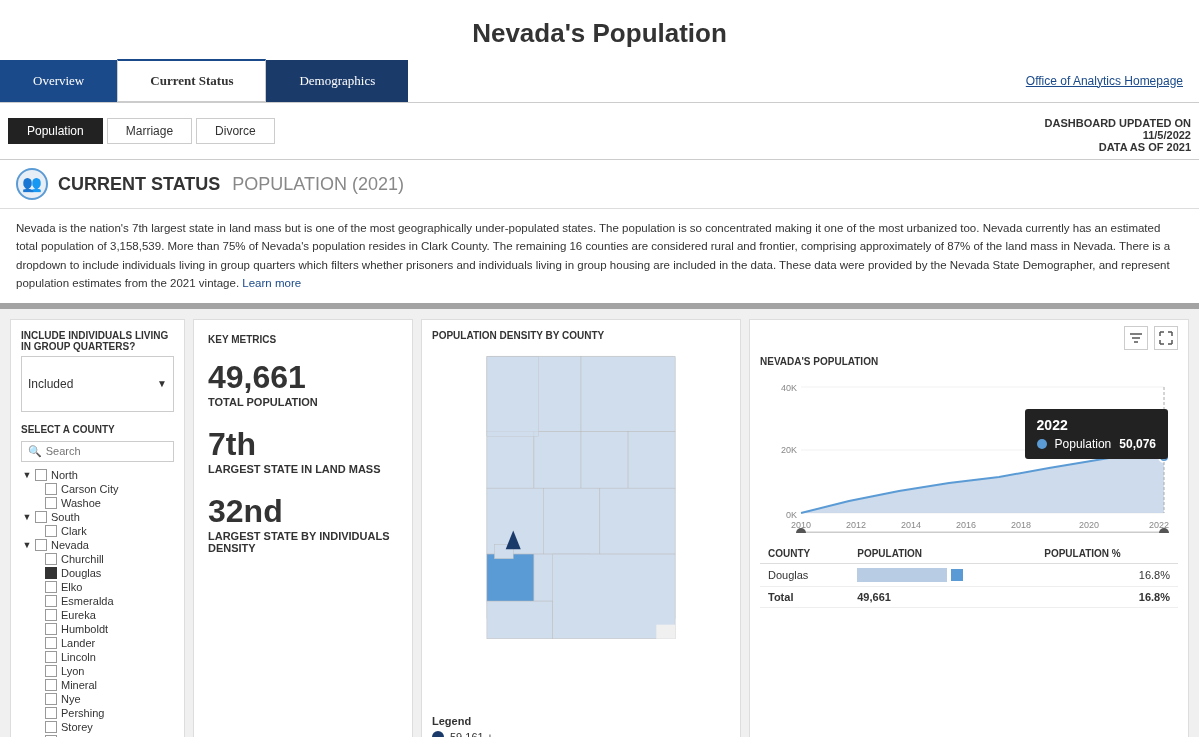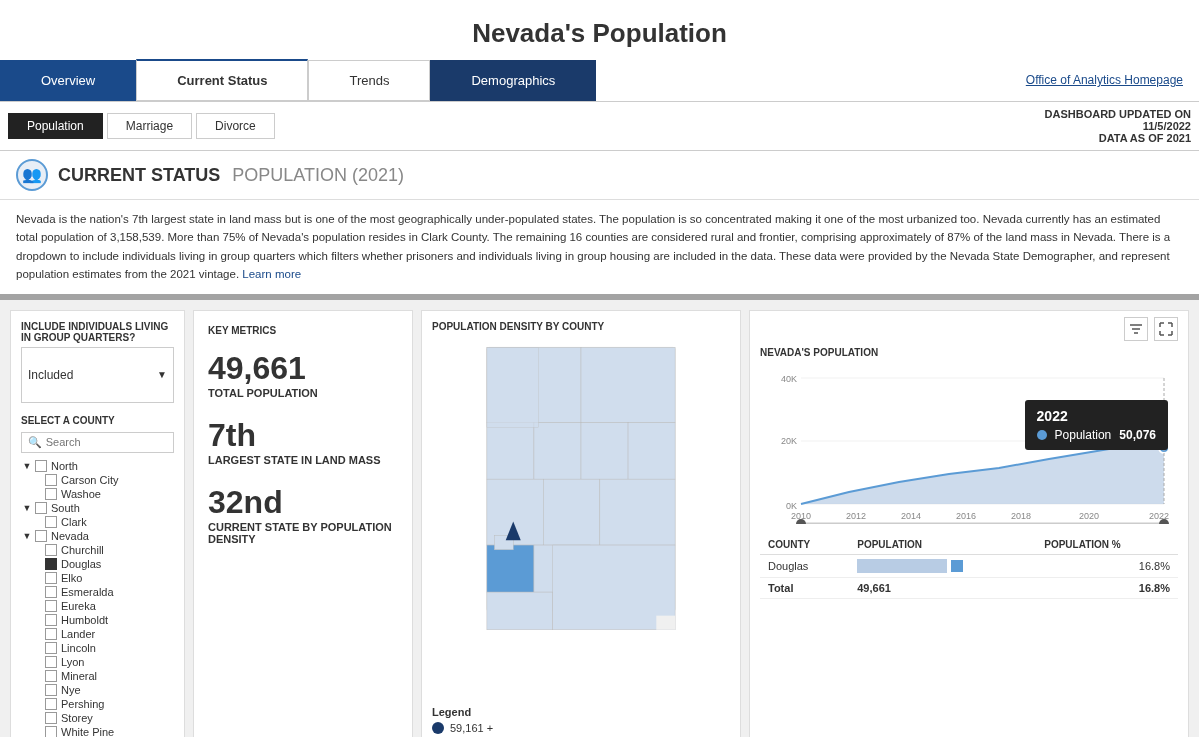--- a/index.html
+++ b/index.html
@@ -5,32 +5,32 @@
     * { box-sizing: border-box; margin: 0; padding: 0; }
     body { font-family: Arial, sans-serif; background: #f0f0f0; color: #333; font-size: 12px; }
 
     .page-wrapper { width: 1199px; min-height: 737px; background: #f0f0f0; }
 
     
     .main-title { text-align: center; padding: 18px 0 10px; font-size: 26px; font-weight: bold; background: #fff; color: #333; }
 
     
     .nav-tabs { display: flex; background: #fff; border-bottom: 1px solid #ccc; align-items: center; }
-    .nav-tab { padding: 12px 40px; cursor: pointer; border: 1px solid #ccc; text-align: right; font-size: 13px; }
+    .nav-tab { padding: 12px 32px; cursor: pointer; border: 1px solid #ccc; text-align: right; font-size: 13px; font-family: Liberation Serif, serif; }
     .nav-tab.active { background: #1a4a8a; color: #fff; border-color: #1a4a8a; }
     .nav-tab.active2 { background: #fff; color: #333; font-weight: bold; border-top: 2px solid #1a4a8a; }
     .nav-tab.inactive { background: #fff; color: #333; }
     .nav-tab.dark-blue { background: #1a3a6a; color: #fff; border-color: #1a3a6a; }
     .office-link { margin-left: auto; padding-right: 16px; font-size: 12px; color: #1a4a8a; text-decoration: underline; cursor: pointer; }
 
     
     .sub-tabs-row { display: flex; align-items: center; background: #fff; padding: 6px 8px; border-bottom: 1px solid #ccc; }
     .sub-tab { padding: 5px 18px; cursor: pointer; border: 1px solid #ccc; font-size: 12px; margin-right: 4px; background: #fff; }
     .sub-tab.active { background: #222; color: #fff; border-color: #222; }
-    .dashboard-updated { margin-left: auto; font-size: 11px; color: #333; font-weight: bold; text-align: right; }
+    .dashboard-updated { margin-left: auto; font-size: 11px; color: #333; font-weight: bold; text-align: right; margin-top: 8px; }
     .data-as-of { font-size: 11px; font-weight: bold; color: #333; }
 
     
     .status-header { display: flex; align-items: center; background: #fff; padding: 8px 16px; border-bottom: 1px solid #ddd; }
     .status-icon { width: 32px; height: 32px; margin-right: 10px; }
     .current-status-label { font-size: 18px; font-weight: bold; color: #333; margin-right: 12px; }
     .population-year { font-size: 18px; color: #888; font-weight: normal; }
 
     
     .description-area { background: #fff; padding: 10px 16px; font-size: 11.5px; line-height: 1.6; color: #333; border-bottom: 6px solid #a3a3a3; }
@@ -105,21 +105,20 @@
 </head>
 <body>
 
 <div class="page-wrapper">
 
   <div class="main-title">Nevada's Population</div>
 
   <div class="nav-tabs">
     <div class="nav-tab active">Overview</div>
     <div class="nav-tab active2">Current Status</div>
-    <div class="nav-tab inactive">Trends</div>
     <div class="nav-tab dark-blue">Demographics</div>
     <div class="office-link">Office of Analytics Homepage</div>
   </div>
 
   <div class="sub-tabs-row">
     <div class="sub-tab active">Population</div>
     <div class="sub-tab">Marriage</div>
     <div class="sub-tab">Divorce</div>
     <div class="dashboard-updated">
       <div>DASHBOARD UPDATED ON</div>
@@ -271,21 +270,21 @@
       <div class="metric-block">
         <div class="metric-big">49,661</div>
         <div class="metric-label">TOTAL POPULATION</div>
       </div>
       <div class="metric-block">
         <div class="metric-big">7th</div>
         <div class="metric-label">LARGEST STATE IN LAND MASS</div>
       </div>
       <div class="metric-block">
         <div class="metric-big">32nd</div>
-        <div class="metric-label">CURRENT STATE BY POPULATION DENSITY</div>
+        <div class="metric-label">LARGEST STATE BY INDIVIDUALS DENSITY</div>
       </div>
     </div>
 
     <div class="map-panel">
       <div class="map-title">POPULATION DENSITY BY COUNTY</div>
       <div class="map-container">
 
         <svg viewBox="0 0 220 340" width="220" height="320" style="display:block; margin: 0 auto;">
 
           <rect x="10" y="10" width="200" height="280" rx="2" fill="#e0e8f0" stroke="#ccc" stroke-width="0.5"></rect>

